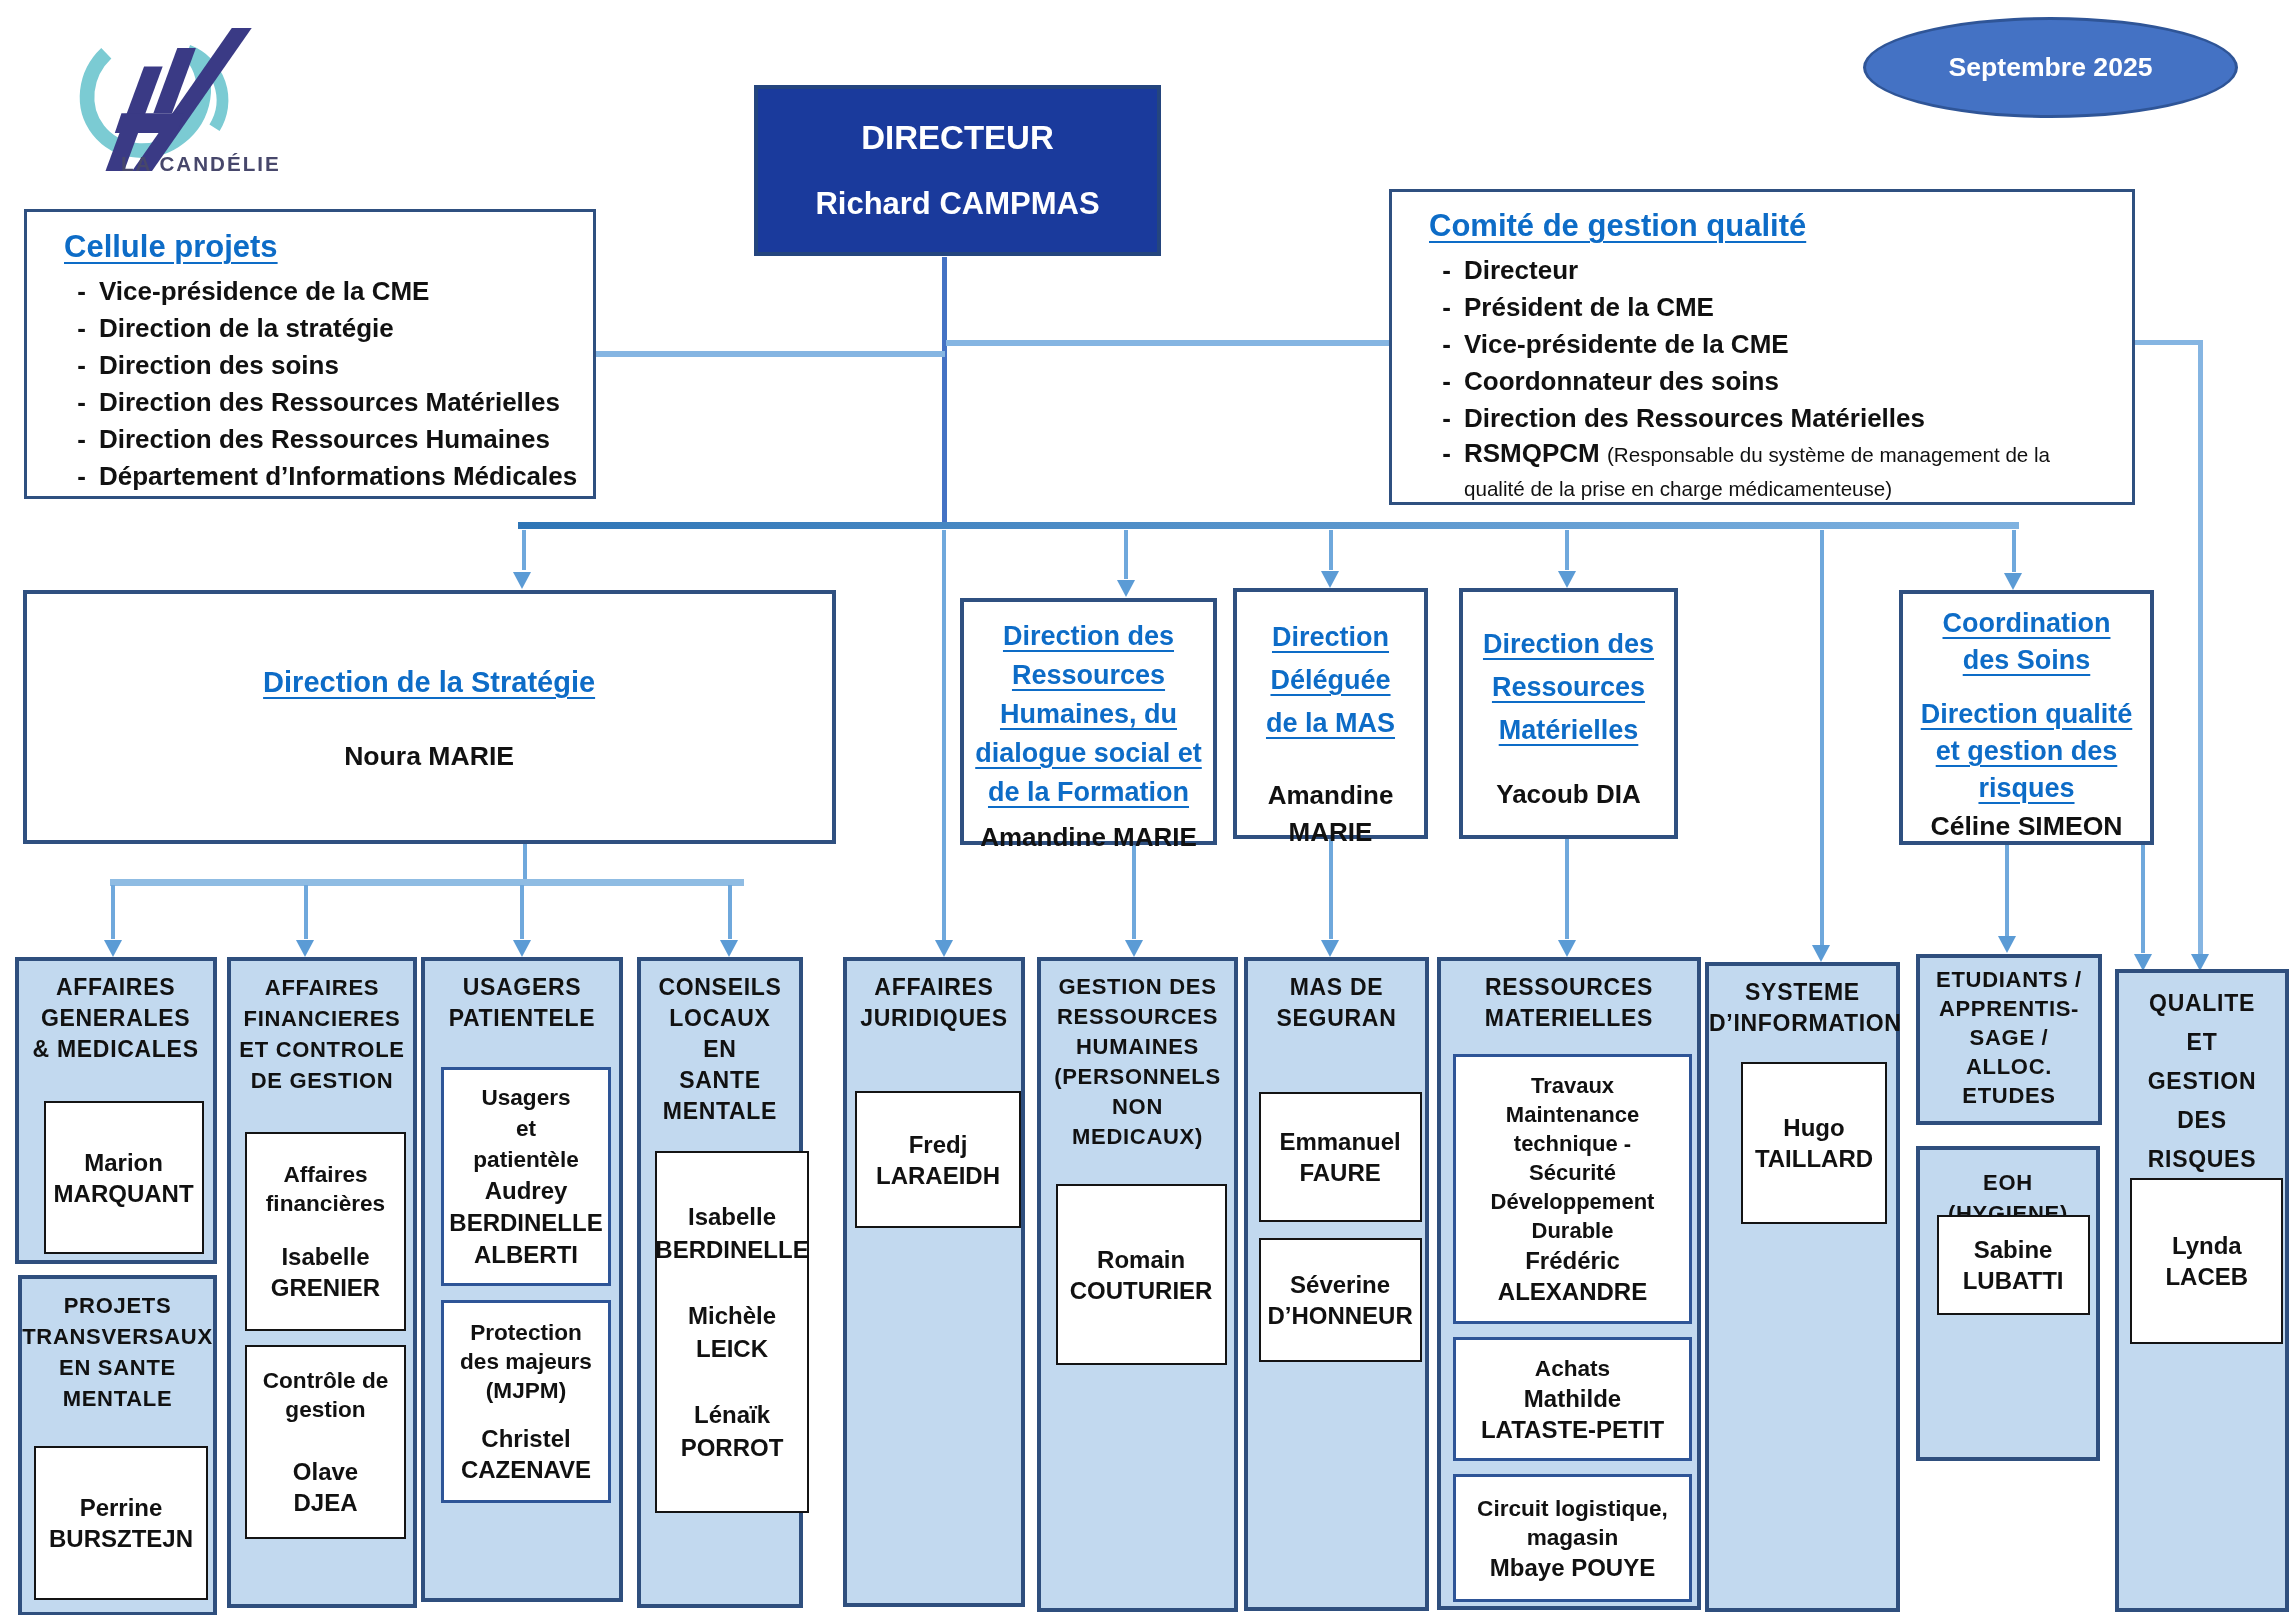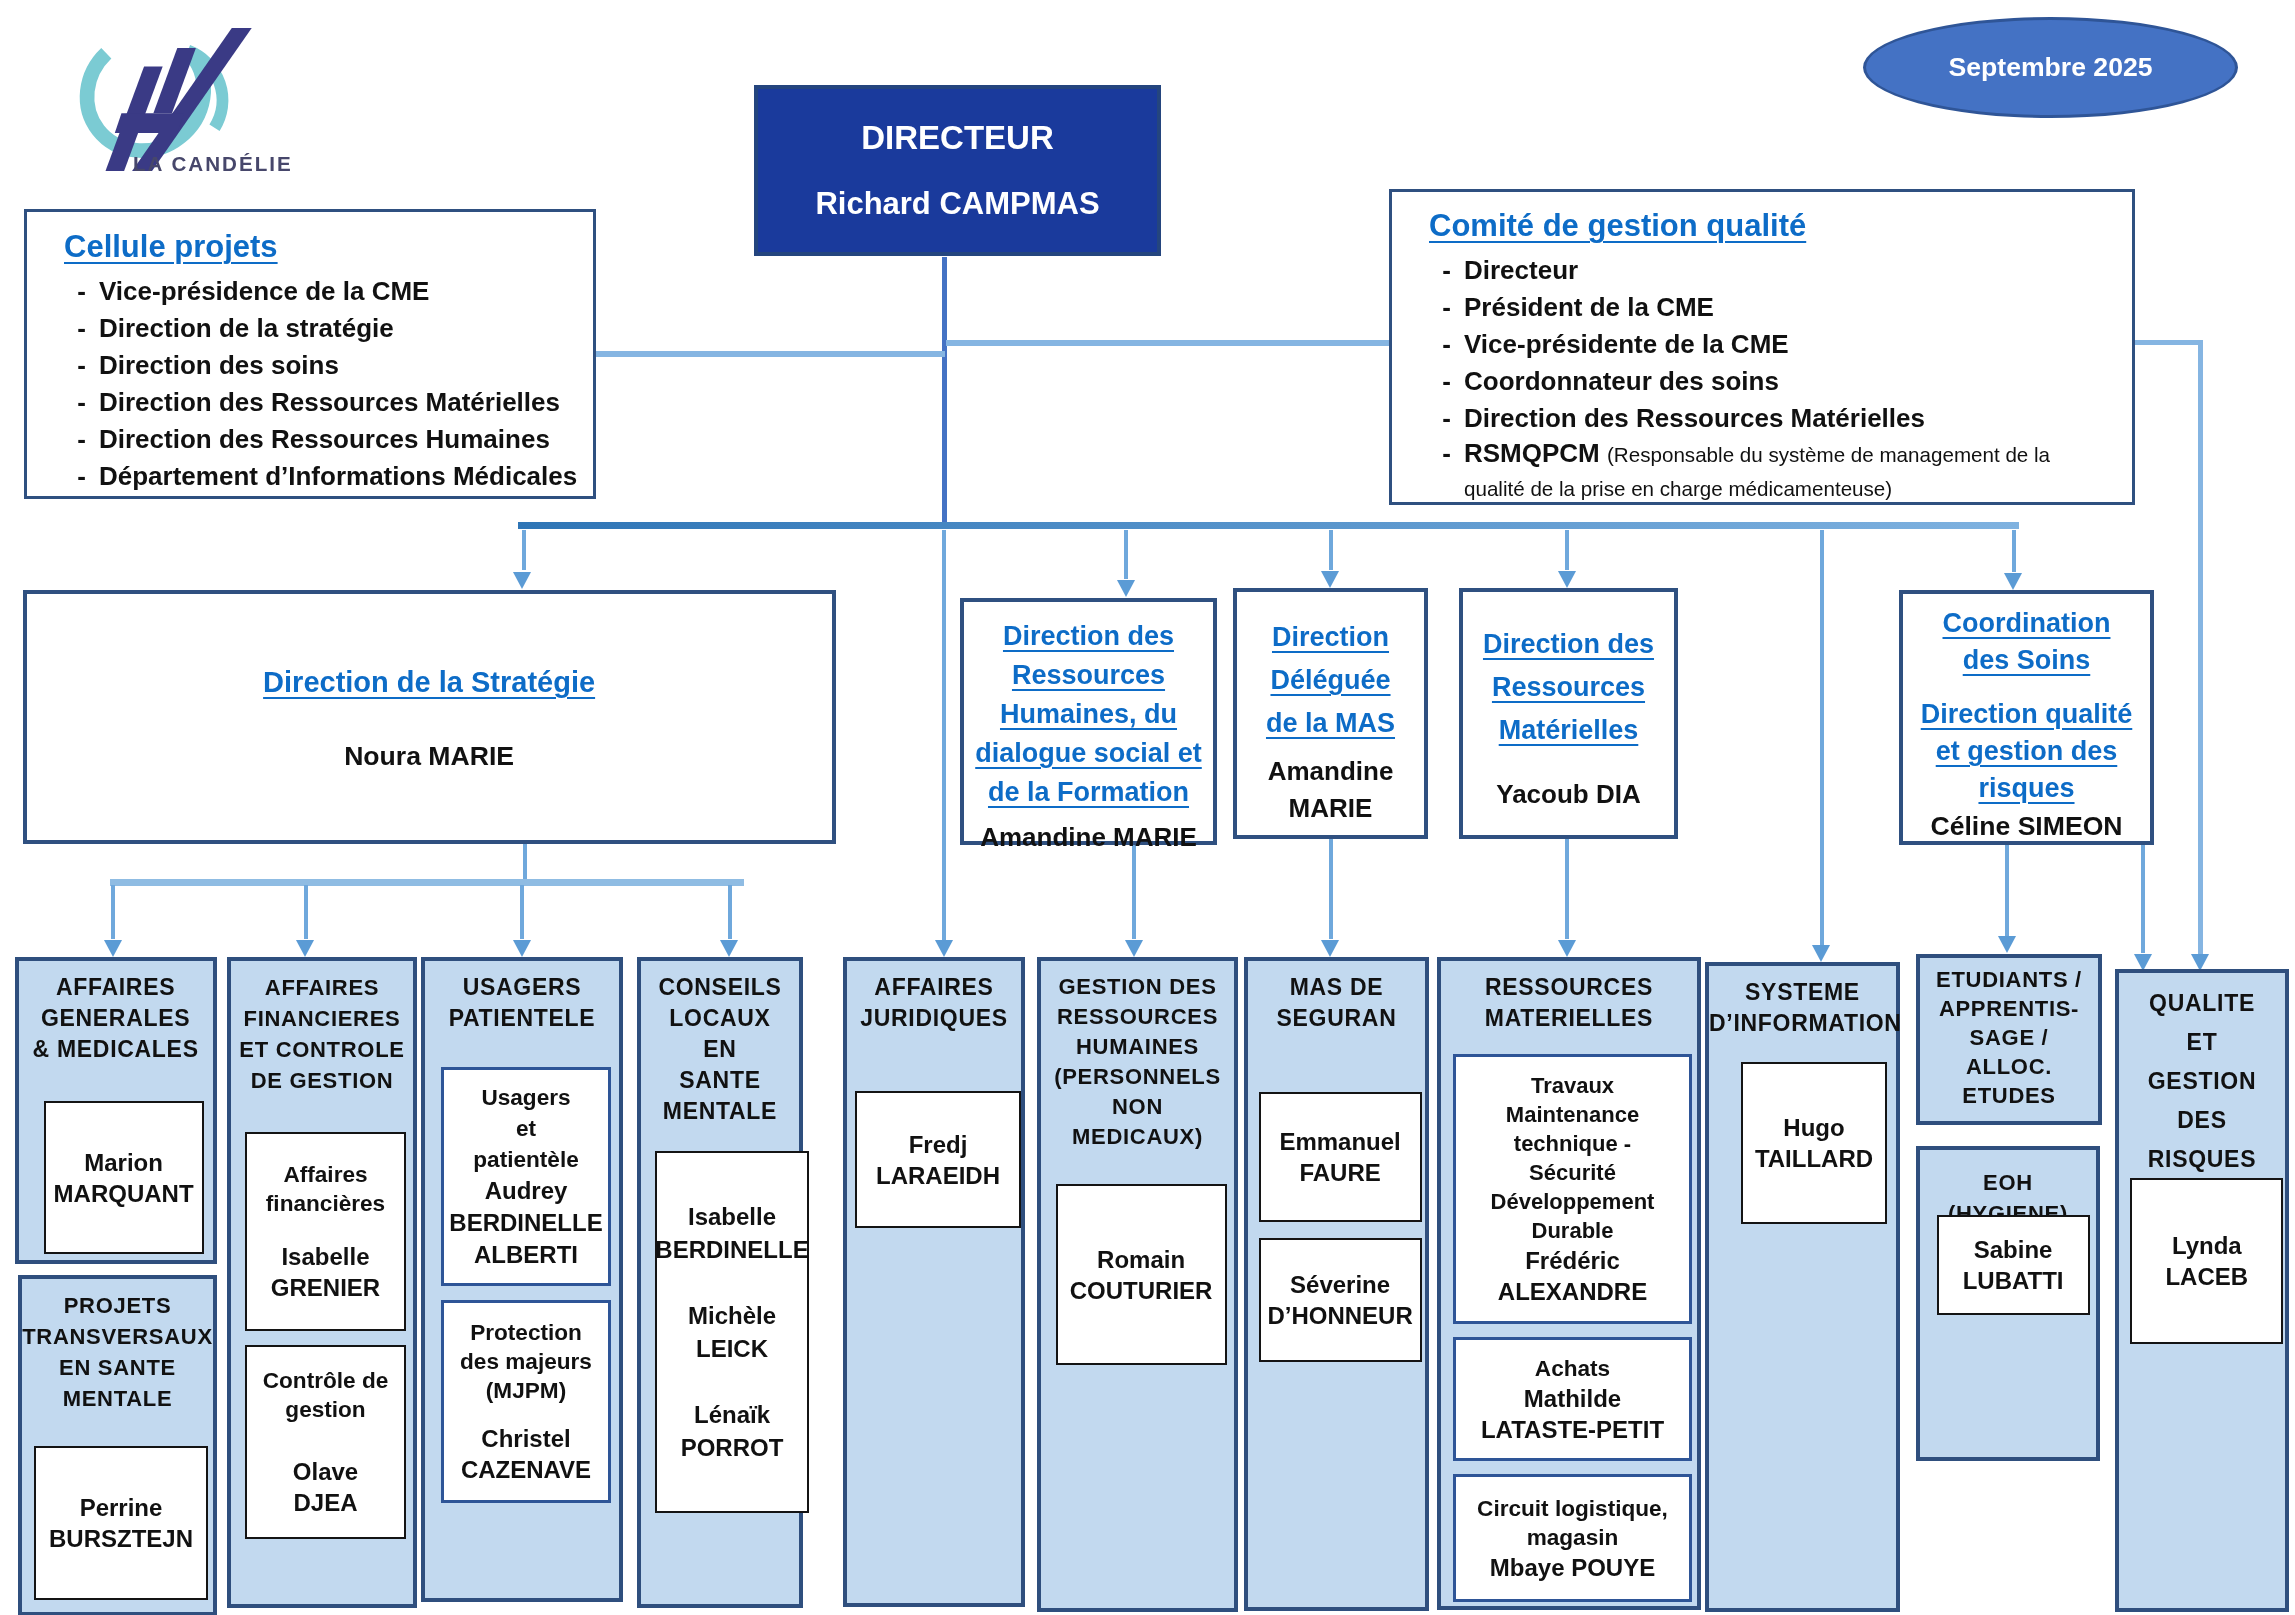--- a/index.html
+++ b/index.html
@@ -50,21 +50,21 @@
 <div id="canvas">
 
   <svg class="abs" style="left:47px;top:28px" width="226" height="143" viewBox="0 0 340 215">
     <ellipse cx="148" cy="98" rx="90" ry="84" fill="none" stroke="#7bcbd3" stroke-width="22" stroke-dasharray="400 140" transform="rotate(-38 148 98)"></ellipse>
     <path d="M 212 34 A 82 80 0 0 1 252 150" fill="none" stroke="#7bcbd3" stroke-width="18"></path>
     <polygon points="278,0 308,0 158,215 128,215" fill="#3a3a85"></polygon>
     <polygon points="146,58 174,58 116,215 88,215" fill="#3a3a85"></polygon>
     <polygon points="196,30 224,30 188,128 160,128" fill="#3a3a85"></polygon>
     <polygon points="112,128 206,128 196,158 102,158" fill="#3a3a85"></polygon>
   </svg>
-  <div id="logo-caption" style="left:133px;top:152px">LA CANDÉLIE</div>
+  <div id="logo-caption" style="left:121px;top:152px">LA CANDÉLIE</div>
 
   <div id="oval" style="left:1863px;top:17.3px;width:375px;height:101px">
     <span>Septembre 2025</span>
   </div>
 
   <div class="vl abs" style="left:942px;top:257px;width:4.7px;height:270px;background:#4472c4"></div>
   <div class="hl abs" style="left:595px;top:351px;width:350px;height:6px"></div>
   <div class="hl abs" style="left:946px;top:340px;width:443px;height:6px"></div>
   <div class="hl abs" style="left:2133px;top:340px;width:70px;height:5.3px"></div>
   <div class="hl abs" style="left:2198px;top:340px;width:5.3px;height:614px"></div>
@@ -191,21 +191,21 @@
 Humaines, du
 dialogue social et
 de la Formation</div>
     <div class="pname" style="margin-top:10.6px">Amandine MARIE</div>
   </div>
 
   <div class="frame thick r2" style="left:1233px;top:588px;width:195px;height:251px;padding-top:24px">
     <div class="link pre" style="line-height:43px">Direction
 Déléguée
 de la MAS</div>
-    <div class="pname pre" style="margin-top:8px;line-height:37px">Amandine
+    <div class="pname pre" style="margin-top:32px;line-height:37px">Amandine
 MARIE</div>
   </div>
 
   <div class="frame thick r2" style="left:1459px;top:588px;width:219px;height:251px;padding-top:31px">
     <div class="link pre" style="line-height:43px">Direction des
 Ressources
 Matérielles</div>
     <div class="pname" style="margin-top:26.6px">Yacoub DIA</div>
   </div>
 

